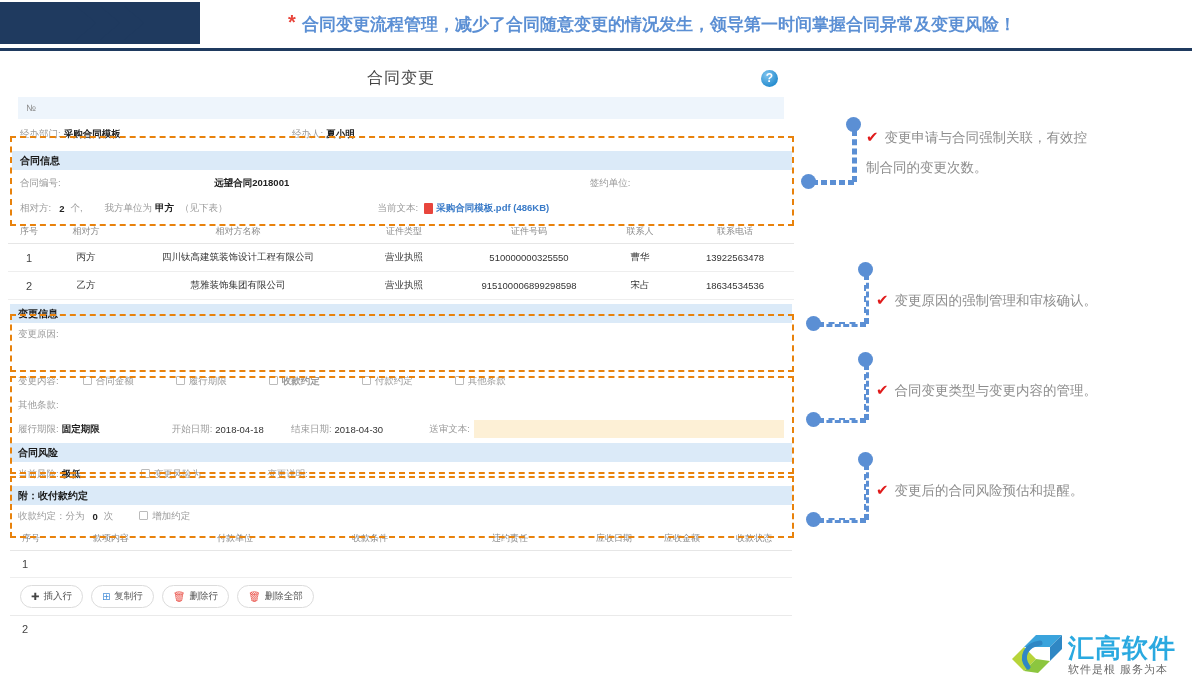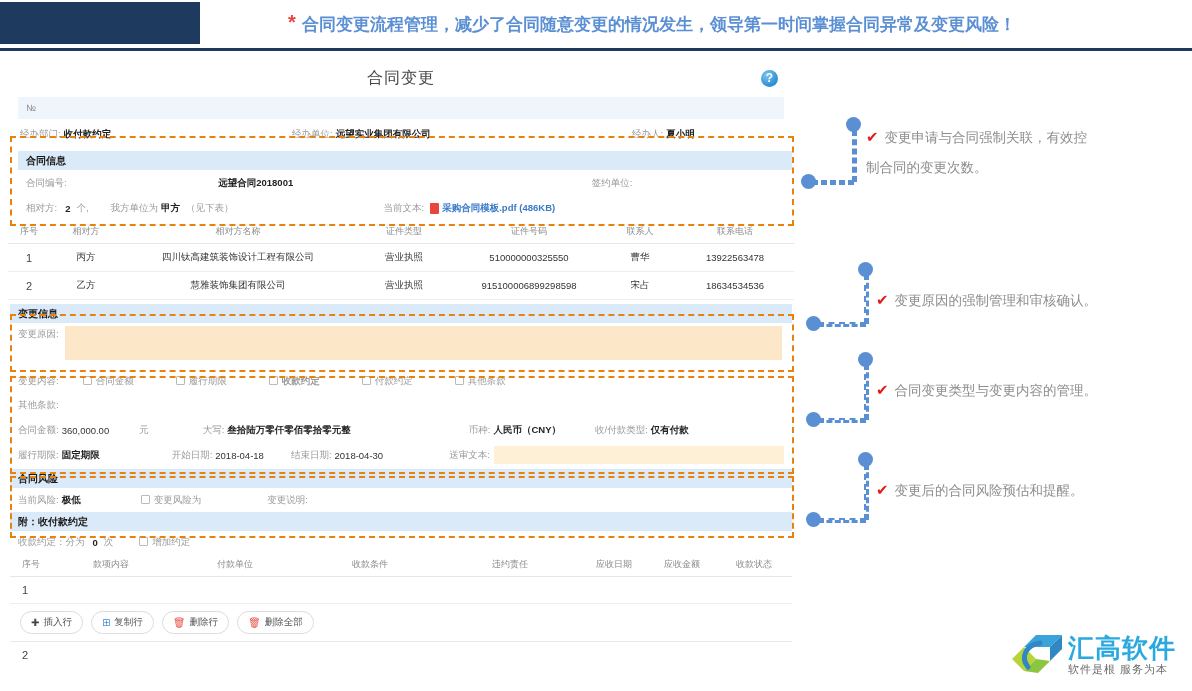--- a/index.html
+++ b/index.html
@@ -184,33 +184,29 @@
     <div class="form-title">合同变更</div>
     <div class="help-icon">?</div>
 
     <div class="band">
       <span>№</span>
     </div>
 
     <div class="meta-row" style="margin-top:4px;">
       <div class="meta-cell" style="width:272px;">
         <span class="lbl">经办部门:</span>
-        <span class="val">收付款约定</span>
-      </div>
-      <div class="meta-cell" style="width:340px;">
-        <span class="lbl">经办单位:</span>
-        <span class="val">远望实业集团有限公司</span>
+        <span class="val">采购合同模板</span>
       </div>
       <div class="meta-cell">
         <span class="lbl">经办人:</span>
         <span class="val">夏小明</span>
       </div>
     </div>
 
-    <div style="margin:6px 2px 0 10px;">
+    <div style="margin:6px 2px 0 4px;">
       <div class="section-hdr">
         <span>合同信息</span>
       </div>
 
 
       <div class="row" style="height:26px;justify-content:space-between;">
         <span class="lbl">合同编号:</span>
         <span class="val">远望合同2018001</span>
         <span class="lbl" style="margin-left:150px;">签约单位:</span>
         <span class="valn"></span>
@@ -260,62 +256,51 @@
           <td>宋占</td>
           <td>18634534536</td>
         </tr>
       </tbody>
     </table>
 
     <div style="margin:4px 2px 0 2px;">
       <div class="section-hdr">
         <span>变更信息</span>
       </div>
-      <div class="row" style="height:38px; align-items:flex-start; padding-top:3px;">
+      <div class="row" style="height:38px; align-items:flex-start; padding-top:3px;flex-direction:column;">
         <span class="lbl" style="padding-top:2px;">变更原因:</span>
         <div class="hl-area" style="margin-left:6px; margin-right:2px;"></div>
       </div>
     </div>
 
     <div style="margin:8px 2px 0 2px;">
       <div class="row" style="height:24px;">
         <span class="lbl">变更内容:</span>
         <span style="margin-left:24px;"><span class="cb"></span><span class="lbl">合同金额</span></span>
         <span style="margin-left:42px;"><span class="cb"></span><span class="lbl">履行期限</span></span>
         <span style="margin-left:42px;font-weight:bold;"><span class="cb"></span><span class="lbl">收款约定</span></span>
         <span style="margin-left:42px;"><span class="cb"></span><span class="lbl">付款约定</span></span>
         <span style="margin-left:42px;"><span class="cb"></span><span class="lbl">其他条款</span></span>
       </div>
 
       <div class="row" style="height:24px;">
         <span class="lbl">其他条款:</span>
         <span class="valn"></span>
       </div>
 
-      <div class="row" style="height:26px;">
-        <span class="lbl">合同金额:</span>
-        <span class="valn">360,000.00</span>
-        <span class="lbl" style="margin-left:30px;">元</span>
-        <span class="lbl" style="margin-left:54px;">大写:</span>
-        <span class="val">叁拾陆万零仟零佰零拾零元整</span>
-        <span class="lbl" style="margin-left:118px;">币种:</span>
-        <span class="val">人民币（CNY）</span>
-        <span class="lbl" style="margin-left:34px;">收/付款类型:</span>
-        <span class="val">仅有付款</span>
-      </div>
     </div>
 
     <div class="row" style="height:24px; margin:0 2px;">
       <span class="lbl">履行期限:</span>
       <span class="val">固定期限</span>
       <span class="lbl" style="margin-left:72px;">开始日期:</span>
       <span class="valn">2018-04-18</span>
       <span class="lbl" style="margin-left:27px;">结束日期:</span>
       <span class="valn">2018-04-30</span>
-      <span class="lbl" style="margin-left:66px;">送审文本:</span>
+      <span class="lbl" style="margin-left:46px;">送审文本:</span>
       <div class="hl-input" style="margin-left:4px; height:18px; display:flex; align-items:center; justify-content:flex-end; padding-right:4px;"></div>
     </div>
 
     <div style="margin:2px 2px 0 2px;">
       <div class="section-hdr">
         <span>合同风险</span>
       </div>
       <div class="row" style="height:24px;">
         <span class="lbl">当前风险:</span>
         <span class="val">极低</span>

